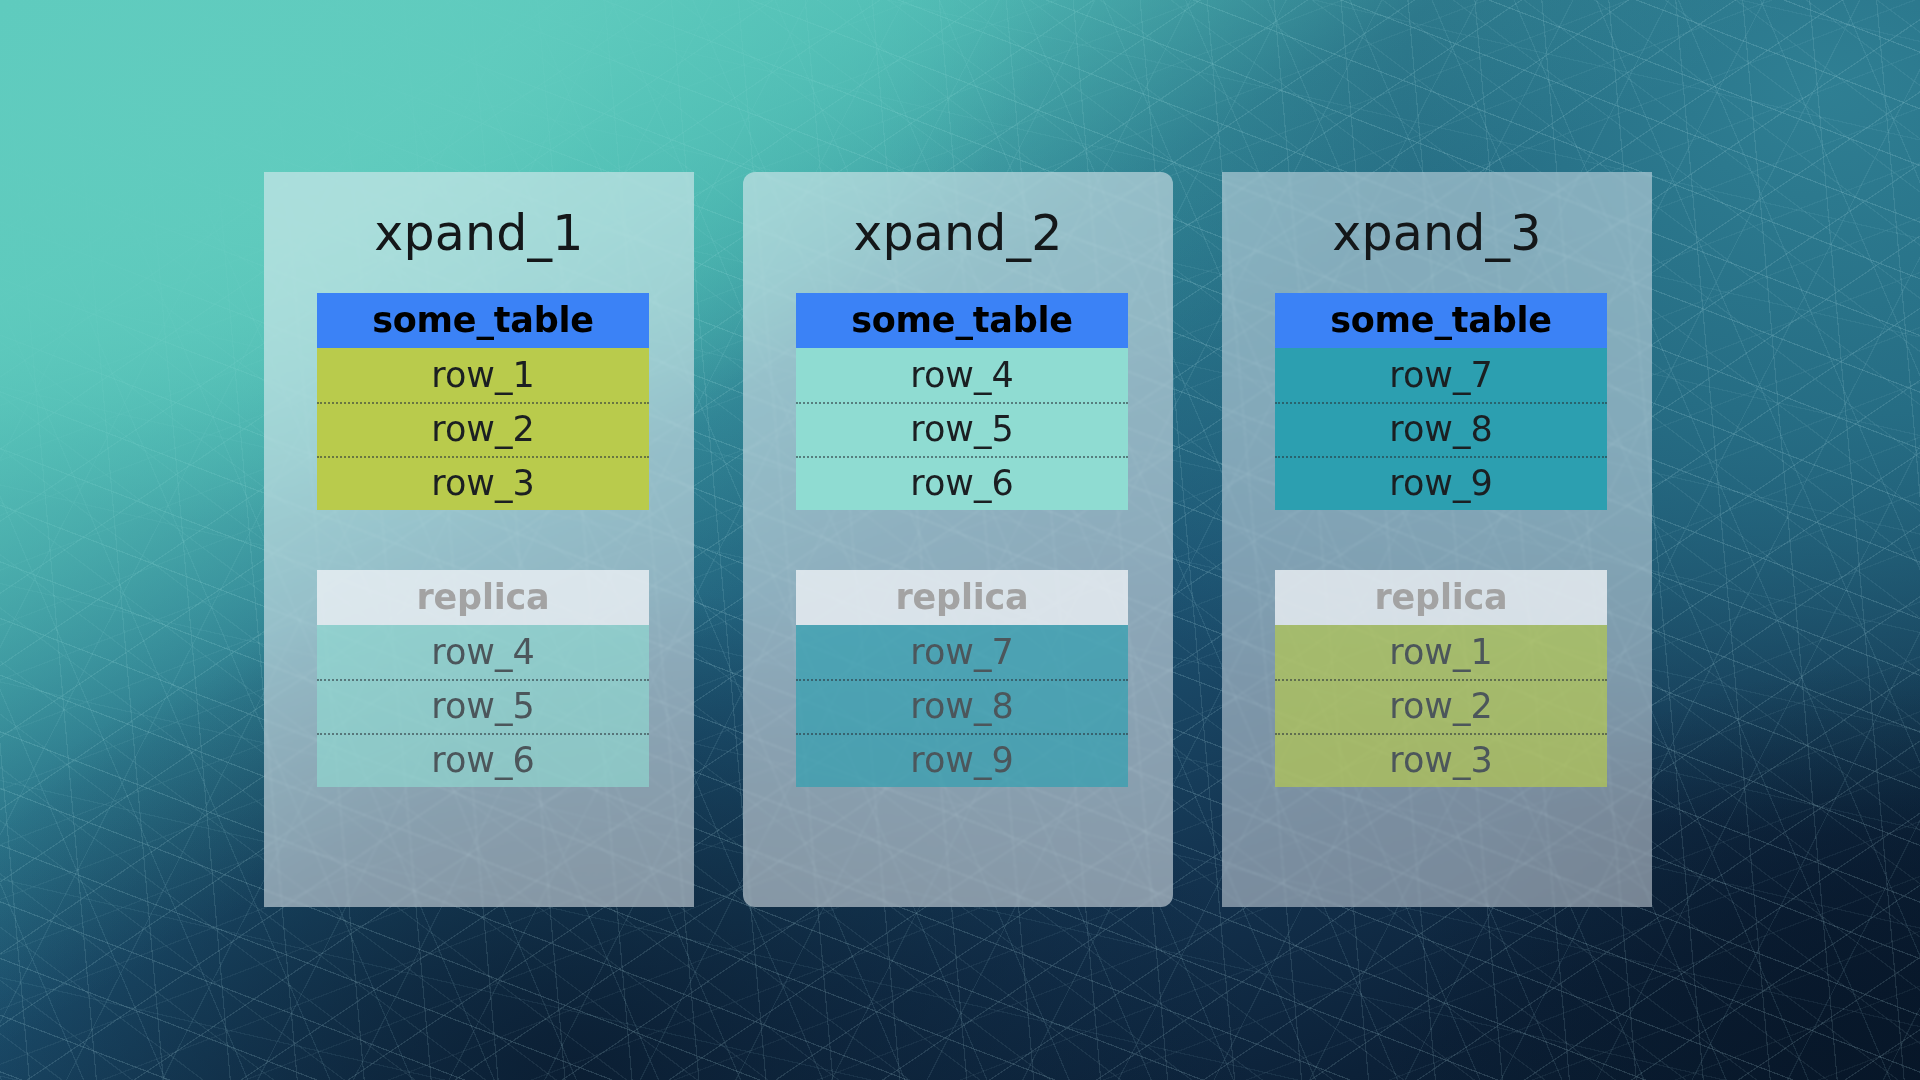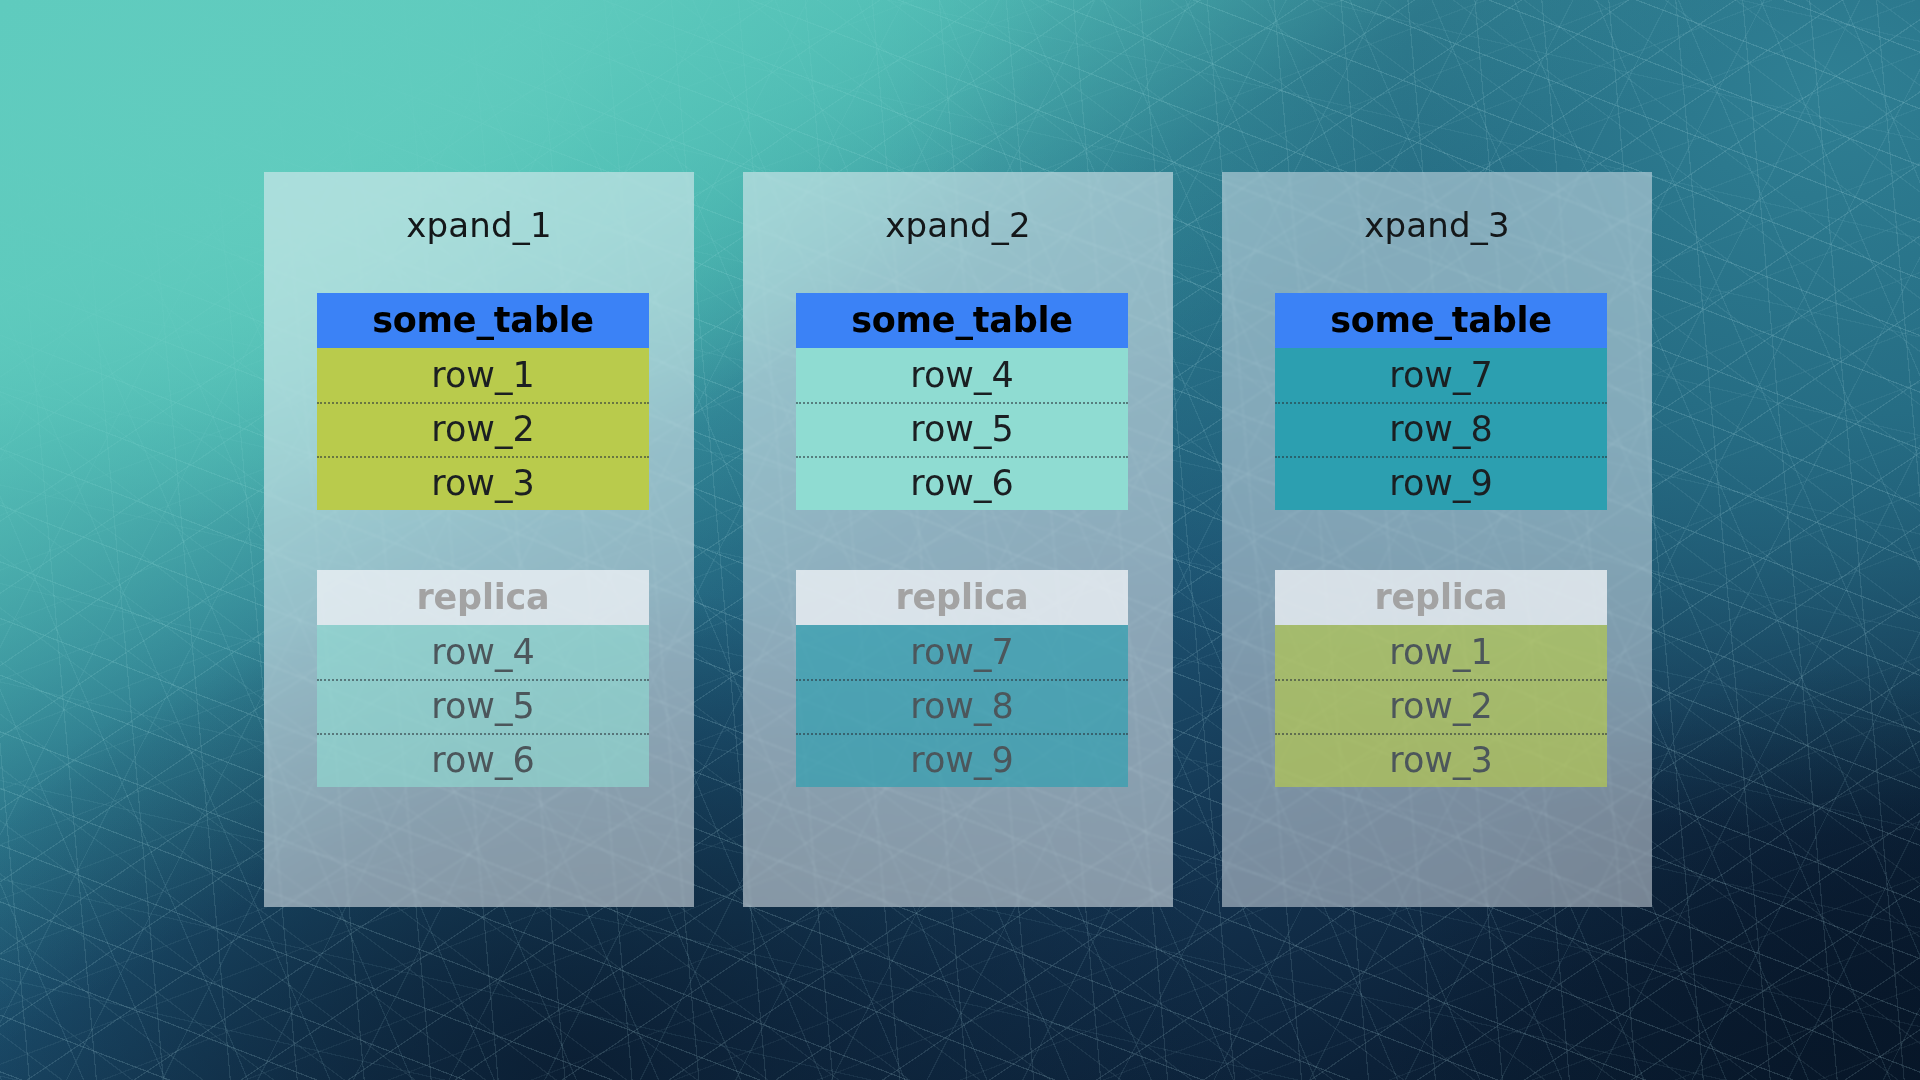--- a/index.html
+++ b/index.html
@@ -85,30 +85,30 @@
 
   .card {
     position: absolute;
     top: 172px;
     width: 430px;
     height: 735px;
     background: rgba(232,238,244,0.55);
     backdrop-filter: blur(1px);
   }
   .card.c1 { left: 264px; }
-  .card.c2 { left: 743px; }
+  .card.c2 { left: 743px; border-radius: 12px; }
   .card.c3 { left: 1222px; background: rgba(226,233,241,0.50); }
 
   .card-title {
     position: absolute;
     top: 33px;
     left: 0;
     width: 100%;
     text-align: center;
-    font-size: 34px;
+    font-size: 49px;
     color: #141719;
     letter-spacing: 0.2px;
     font-weight: 400;
   }
 
   
   .tbl {
     position: absolute;
     left: 53px;
     width: 332px;

